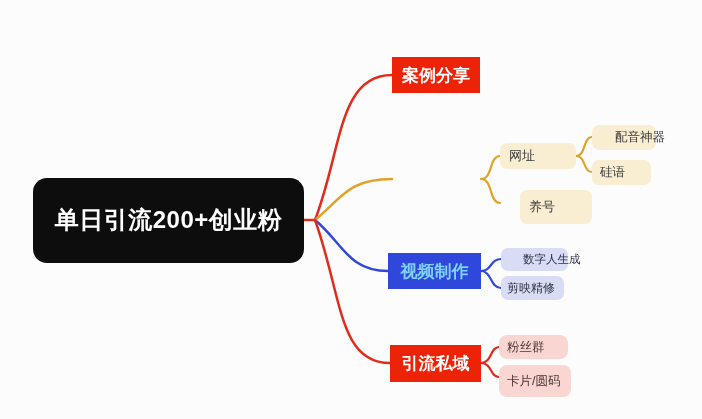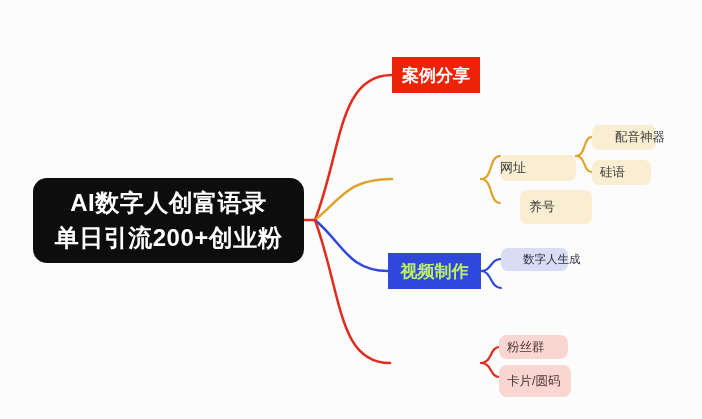--- a/index.html
+++ b/index.html
@@ -25,34 +25,34 @@
     font-size:24px;font-weight:bold;
     flex-direction:column;line-height:1.42;
     text-align:center;letter-spacing:.5px;
   }
   .b1{
     height:36px;border-radius:0;
     font-size:17px;font-weight:bold;
   }
   .b1.red{background:#ED2308;color:#FFFFFF;}
   .b1.gold{background:#EFB328;color:#30270A;}
-  .b1.blue{background:#2F48DB;color:#bef264;}
+  .b1.blue{background:#2F48DB;color:#7dd3fc;}
   .case{left:392px;top:57px;width:88px;}
   .work{left:392px;top:161px;width:89px;}
   .video{left:388px;top:253px;width:93px;}
   .traffic{left:390px;top:345px;width:91px;height:37px;}
   .leaf{
     justify-content:flex-start;
     border-radius:7px;
     font-size:13px;
   }
   .cream{background:#F9EED2;color:#3B3B3B;}
   .lav{background:#D8DCF4;color:#2F3147;}
   .pink{background:#F9D6D1;color:#4A3434;border-radius:8px;}
-  .wangzhi{left:500px;top:143px;width:76px;height:26px;margin-top:12px;}
+  .wangzhi{left:500px;top:143px;width:76px;height:26px;padding-left:9px;}
   .yanghao{left:520px;top:190px;width:72px;height:34px;padding-left:9px;}
   .peiyin{left:592px;top:125px;width:64px;height:25px;padding-left:23px;font-size:12.5px;}
   .guiyu{left:592px;top:160px;width:59px;height:25px;padding-left:8px;font-size:12.5px;}
   .digital{left:501px;top:248px;width:67px;height:23px;padding-left:22px;font-size:11.5px;}
   .jianying{left:501px;top:276px;width:63px;height:24px;padding-left:6px;font-size:12px;}
   .fans{left:499px;top:335px;width:69px;height:24px;padding-left:8px;font-size:12.5px;}
   .card{left:499px;top:365px;width:72px;height:32px;padding-left:8px;font-size:12.5px;}
 </style>
 </head>
 <body>
@@ -74,33 +74,34 @@
     <path d="M576,156 C586,156 583,172 592,172" fill="none" stroke-width="2.2" stroke-linecap="round" stroke="#DFA32B"></path>
 
     <path d="M481,271 C492,271 490,259 501,259" fill="none" stroke-width="2.2" stroke-linecap="round" stroke="#2F48DB"></path>
     <path d="M481,271 C492,271 490,288 501,288" fill="none" stroke-width="2.2" stroke-linecap="round" stroke="#2F48DB"></path>
 
     <path d="M481,363 C492,363 490,347 499,347" fill="none" stroke-width="2.2" stroke-linecap="round" stroke="#E02B1D"></path>
     <path d="M481,363 C492,363 490,377 499,377" fill="none" stroke-width="2.2" stroke-linecap="round" stroke="#E02B1D"></path>
   </svg>
 
   <div class="node root">
-    <span>AI数字人创富语录</span>
     <span>单日引流200+创业粉</span>
   </div>
 
   <div class="node b1 red case">案例分享</div>
 
 
   <div class="node b1 blue video">视频制作</div>
 
+  <div class="node b1 red traffic">引流私域</div>
 
   <div class="node leaf cream wangzhi">网址</div>
   <div class="node leaf cream yanghao">养号</div>
   <div class="node leaf cream peiyin">配音神器</div>
   <div class="node leaf cream guiyu">硅语</div>
 
   <div class="node leaf lav digital">数字人生成</div>
+  <div class="node leaf lav jianying">剪映精修</div>
 
   <div class="node leaf pink fans">粉丝群</div>
   <div class="node leaf pink card">卡片/圆码</div>
 
 </div>
 
 </body></html>

